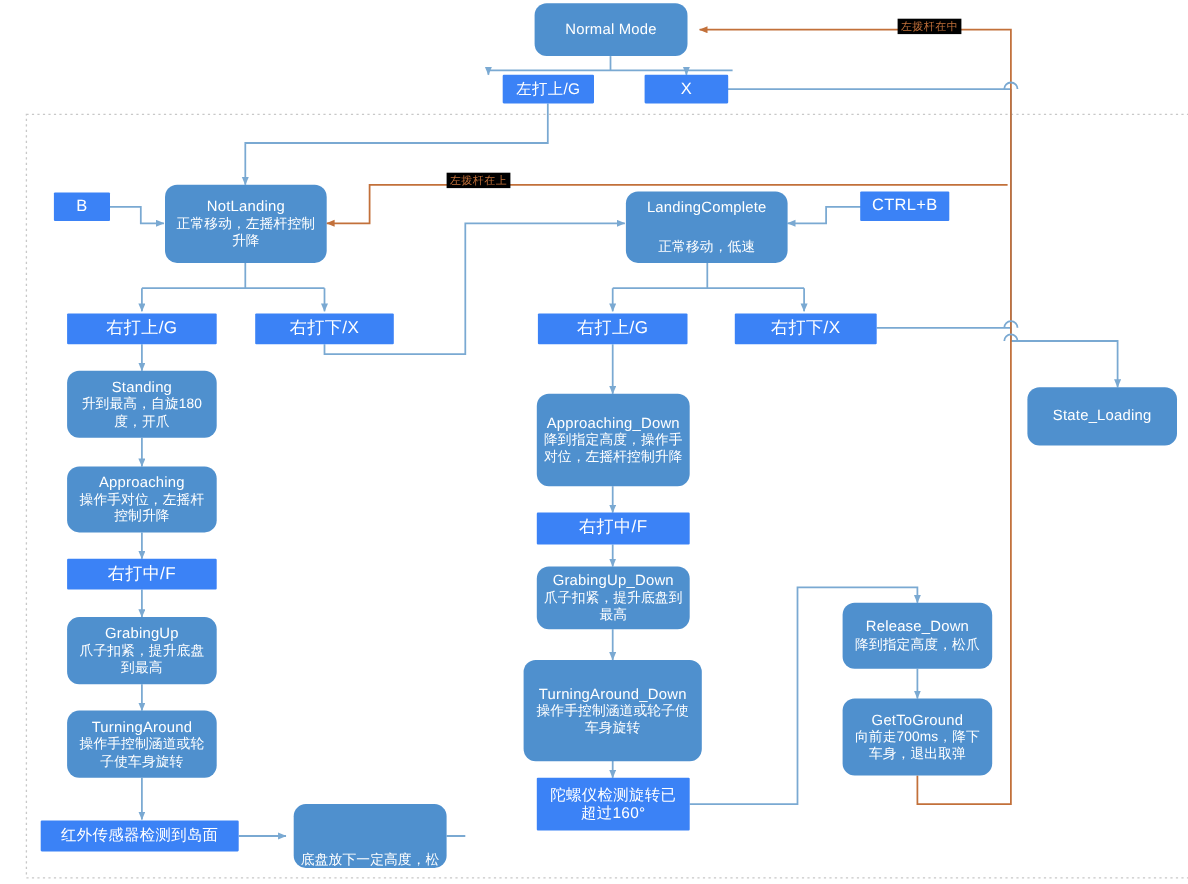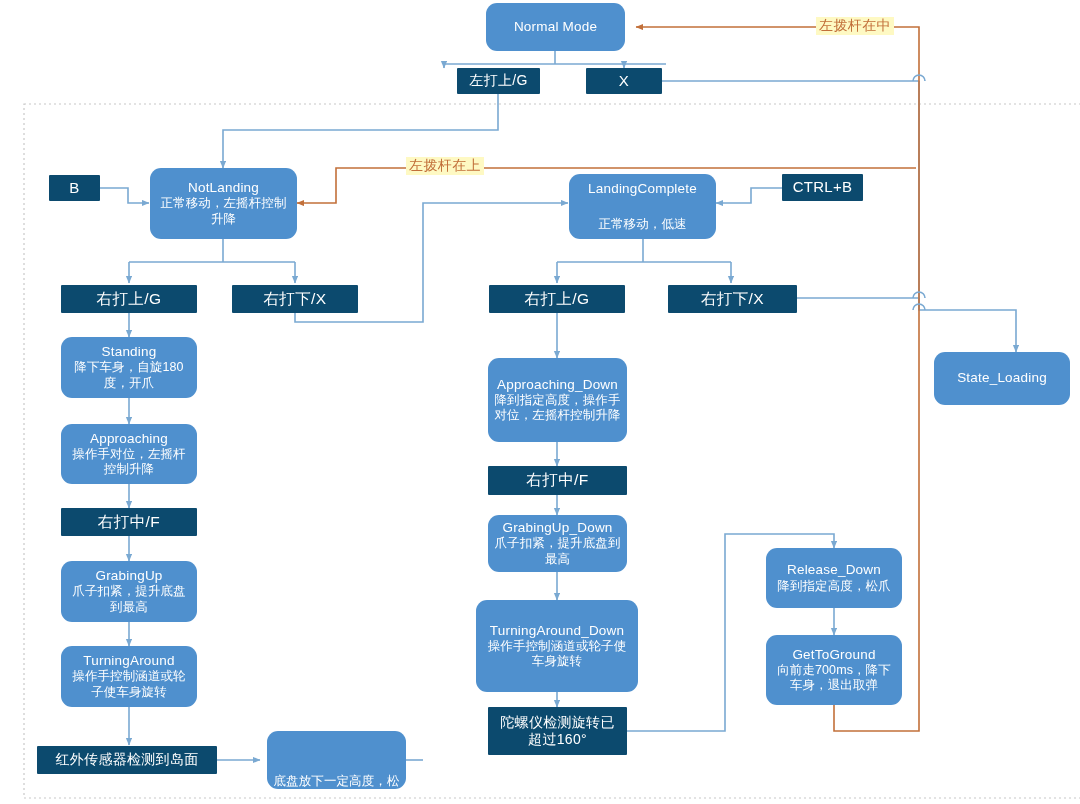--- a/index.html
+++ b/index.html
@@ -33,21 +33,21 @@
     padding:3px 6px;
     overflow:hidden;
   }
   
   .state{
     background:#4f90ce;
     border-radius:11px;
   }
   
   .event{
-    background:#0c4a6e;
+    background:#3b82f6;
     border-radius:1px;
   }
   .title{
     font-size:13.5px;
     letter-spacing:.2px;
     white-space:nowrap;
   }
   .sub{
     font-size:12.5px;
     letter-spacing:.1px;
@@ -63,22 +63,22 @@
   }
   .mono-lbl{
     font-size:15px;
     letter-spacing:.3px;
     white-space:nowrap;
   }
   
   .elabel{
     position:absolute;
     color:#c2703a;
-    font-size:14px;
-    background:#fef9c3;
+    font-size:10px;
+    background:#000000;
     padding:0 3px;
     white-space:nowrap;
     letter-spacing:.4px;
   }
 </style>
 </head>
 <body>
 
 <div id="canvas">
 
@@ -216,21 +216,21 @@
   <div class="node event" style="left:652px;top:285px;width:129px;height:28px;">
     <div class="cn">右打下/X</div>
   </div>
 
   <div class="node state" style="left:918px;top:352px;width:136px;height:53px;">
     <div class="title">State_Loading</div>
   </div>
 
   <div class="node state" style="left:45px;top:337px;width:136px;height:61px;">
     <div class="title">Standing</div>
-    <div class="sub">降下车身，自旋180度，开爪</div>
+    <div class="sub">升到最高，自旋180度，开爪</div>
   </div>
 
   <div class="node state" style="left:45px;top:424px;width:136px;height:60px;">
     <div class="title">Approaching</div>
     <div class="sub">操作手对位，左摇杆控制升降</div>
   </div>
 
   <div class="node event" style="left:45px;top:508px;width:136px;height:28px;">
     <div class="cn">右打中/F</div>
   </div>

